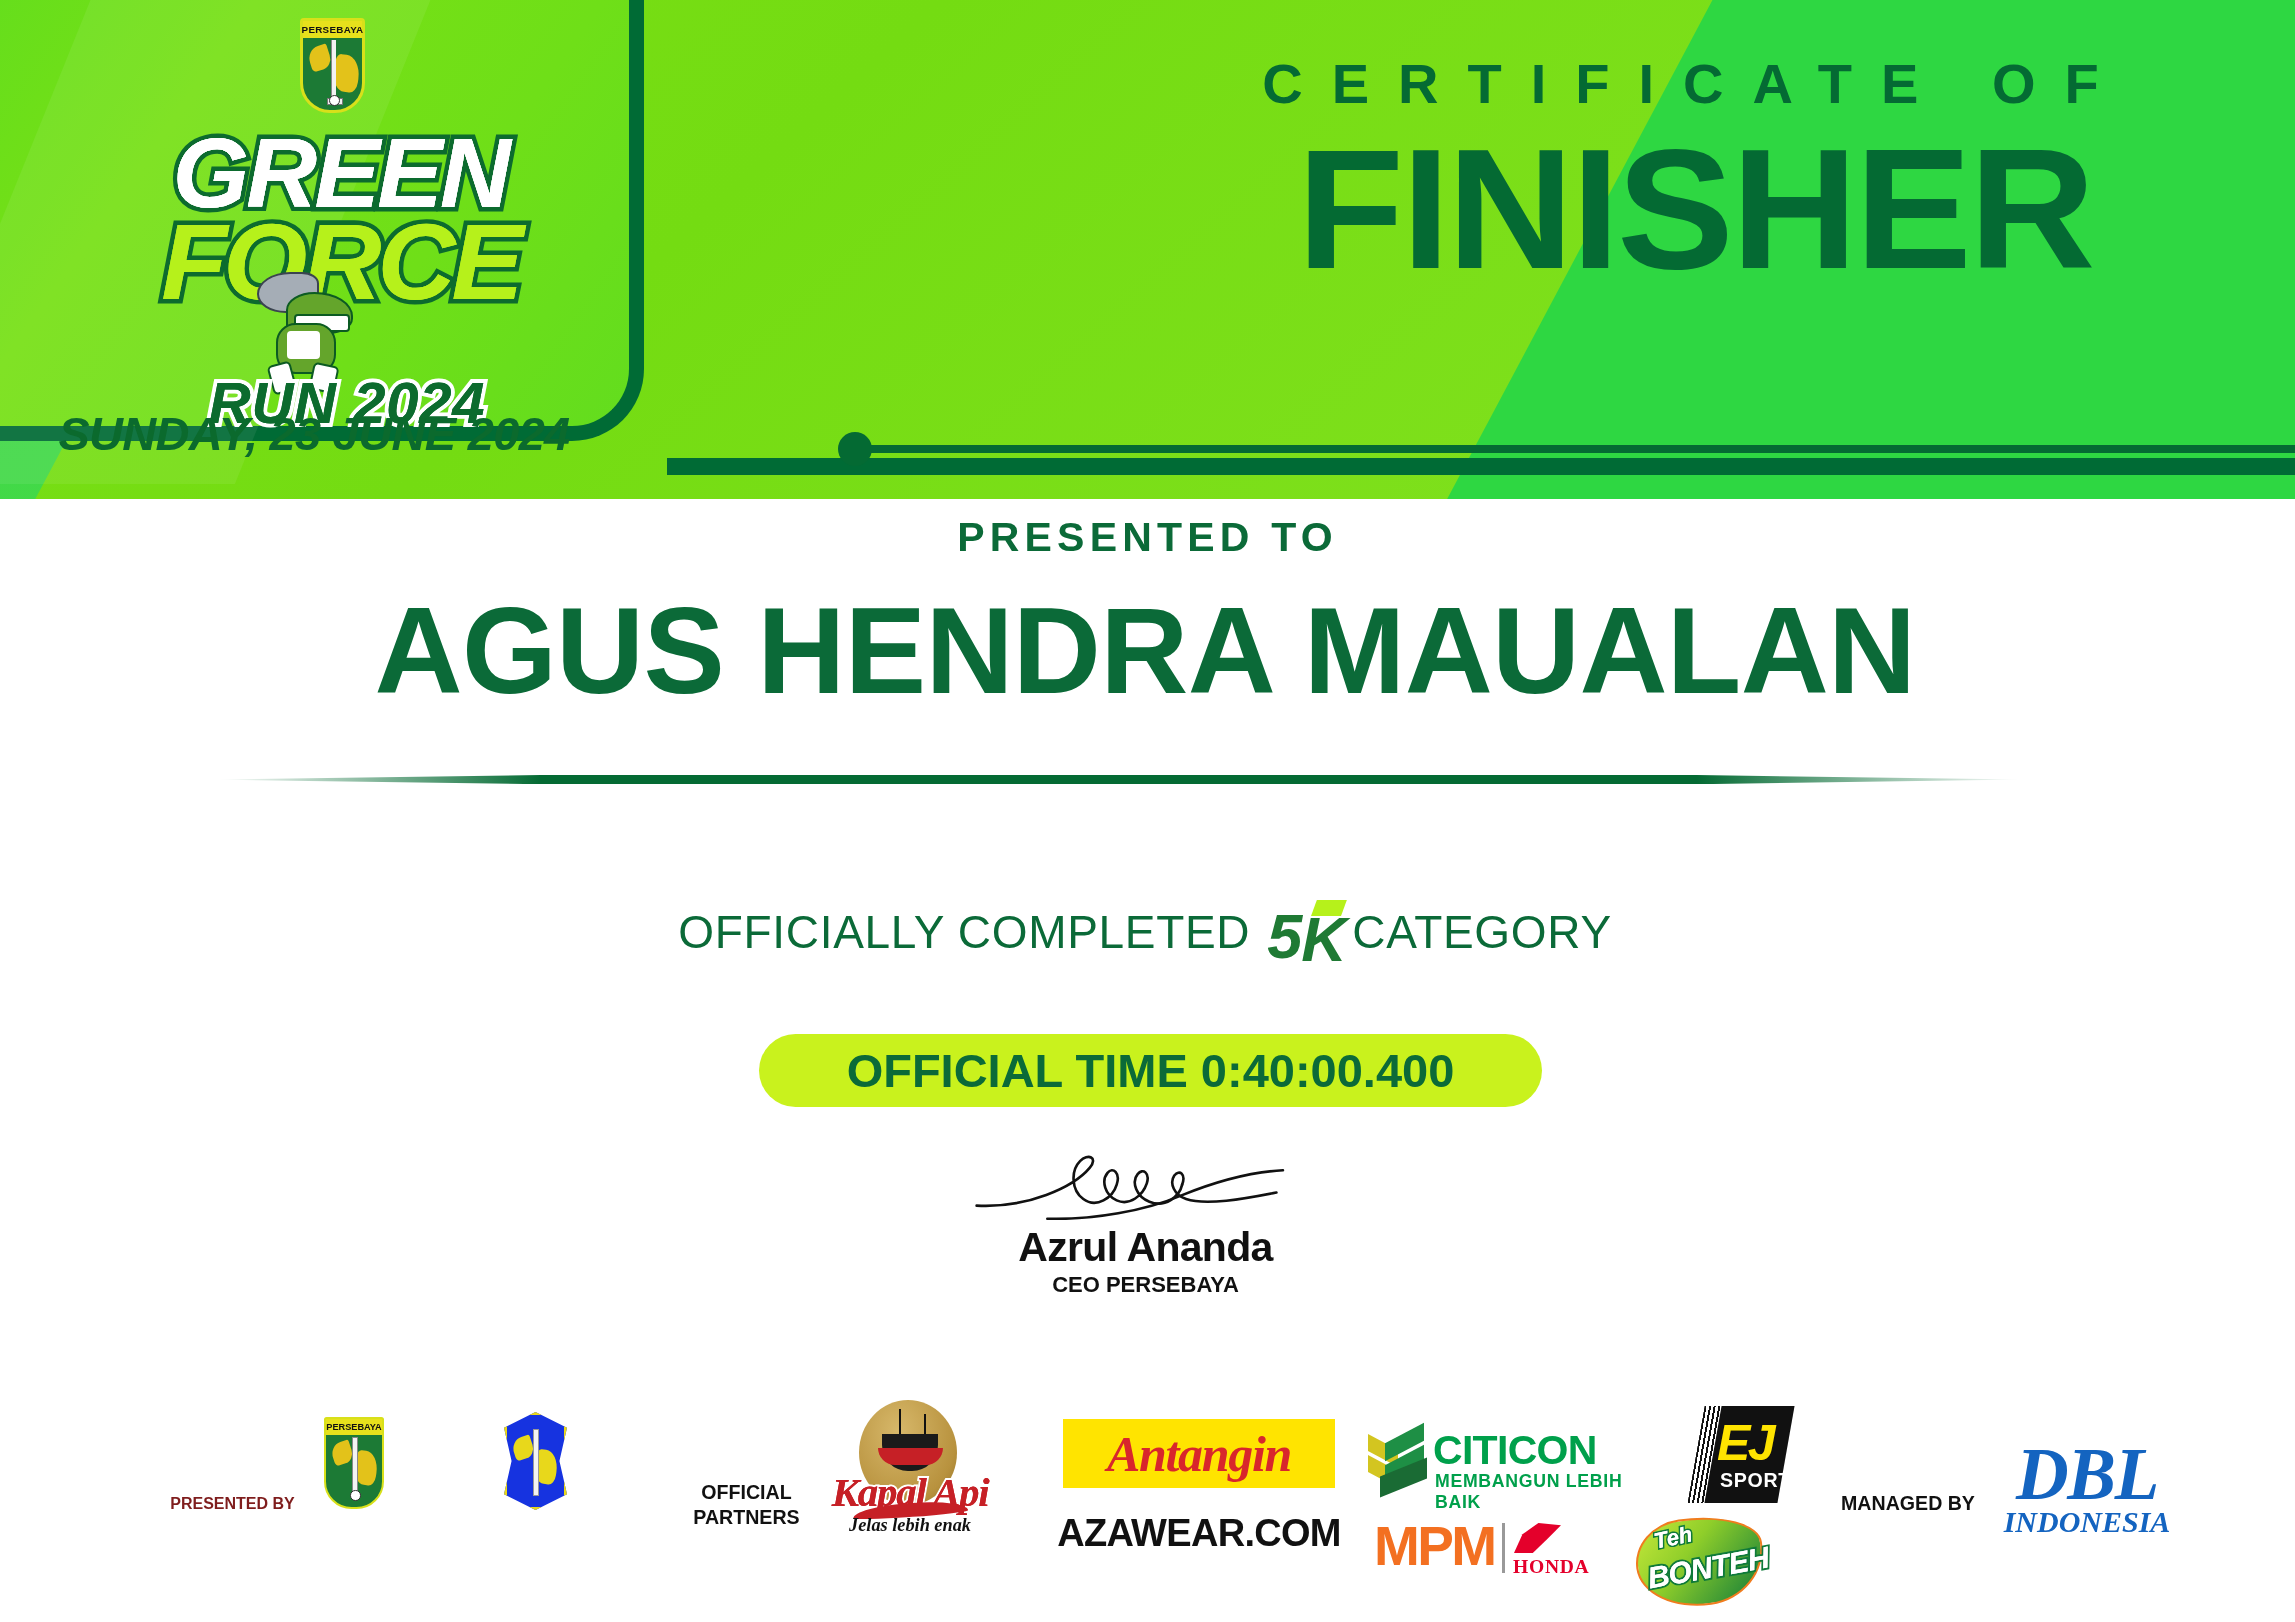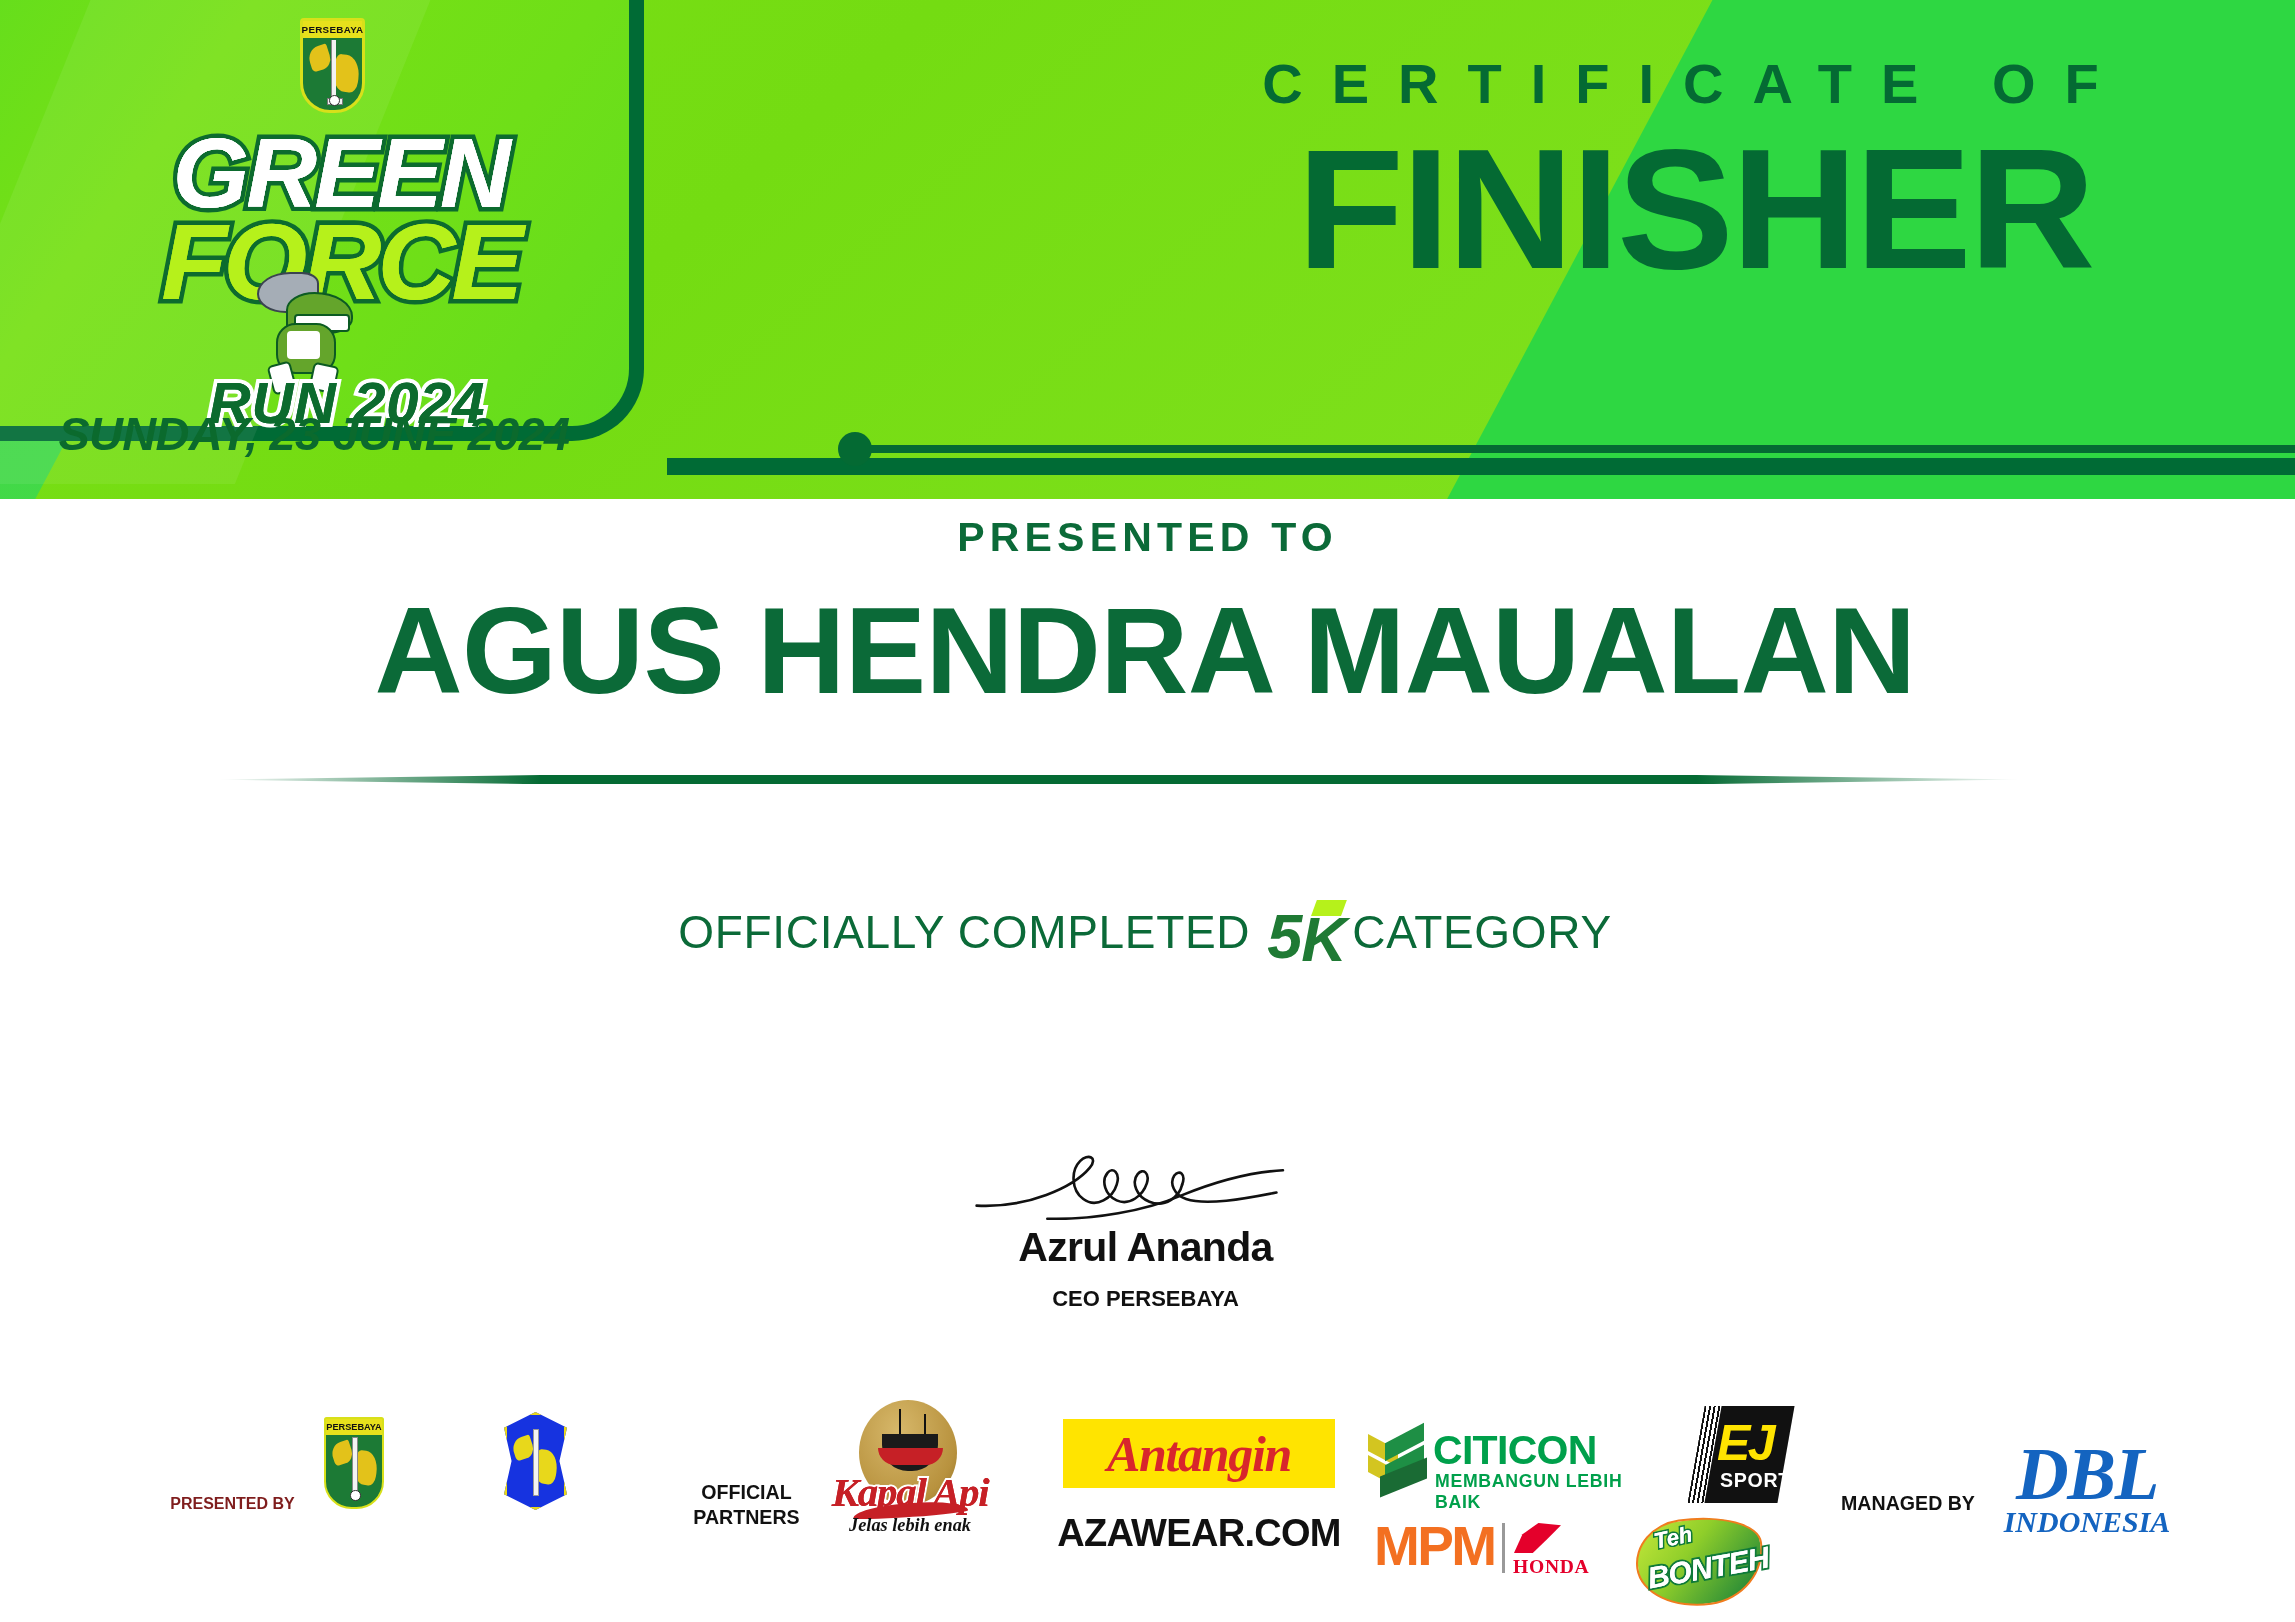--- a/index.html
+++ b/index.html
@@ -143,21 +143,21 @@
   .k5 .tick{position:absolute;left:47px;top:3.9px;width:30px;height:15.7px;background:#b6f11b;
         transform:skewX(-20deg);}
   .timepill{position:absolute;left:759px;top:1034px;width:783px;height:73px;border-radius:37px;
         background:#c9f21d;display:flex;align-items:center;justify-content:center;}
   .timepill span{font-weight:700;font-size:47px;color:#0b6a38;letter-spacing:0px;}
 
   
   .sigwrap{position:absolute;left:949px;top:1148px;width:393px;text-align:center;}
   .sig-svg{display:block;margin:0 auto;}
   .sig-name{margin-top:3.9px;font-weight:700;font-size:41px;color:#111;letter-spacing:-0.7px;}
-  .sig-role{margin-top:15px;font-weight:700;font-size:22px;color:#111;letter-spacing:0px;}
+  .sig-role{margin-top:1px;font-weight:700;font-size:22px;color:#111;letter-spacing:0px;}
 
   
   .footer{position:absolute;left:0;top:1391px;width:2295px;height:232px;background:#ffffff;}
   .f-presented{position:absolute;left:157px;top:1492px;width:151px;text-align:center;
         font-weight:700;font-size:16px;color:#7f1d1d;line-height:23.6px;}
   .f-partners{position:absolute;left:681px;top:1480px;width:131px;text-align:center;
         font-weight:700;font-size:19.6px;color:#111;line-height:25px;}
   .f-managed{position:absolute;left:1826px;top:1492px;width:164px;text-align:center;
         font-weight:700;font-size:19.6px;color:#111;}
 
@@ -339,20 +339,23 @@
   <div class="catline">
     <span class="txt">OFFICIALLY COMPLETED</span>
     <span class="k5">
       <span class="five">5</span>
       <span class="tick"></span>
       <span class="kk">K</span>
     </span>
     <span class="txt">CATEGORY</span>
   </div>
 
+  <div class="timepill">
+    <span>OFFICIAL TIME 0:40:00.400</span>
+  </div>
 
   <div class="sigwrap">
     <svg class="sig-svg" width="393" height="72" viewBox="0 0 600 110">
       <g fill="none" stroke="#111" stroke-width="4" stroke-linecap="round">
         <path d="M42 88 C 120 92, 190 60, 215 30 C 228 14, 212 8, 200 20 C 186 34, 186 64, 205 78
                  C 225 93, 250 76, 256 56 C 262 38, 250 28, 242 38 C 232 50, 238 72, 256 80
                  C 276 89, 296 72, 302 54 C 307 38, 296 30, 288 40 C 278 52, 286 74, 306 82
                  C 330 92, 352 74, 356 56"></path>
         <path d="M356 56 C 362 40, 352 32, 344 42 C 336 54, 344 72, 362 78 C 392 88, 450 78, 500 68"></path>
         <path d="M150 108 C 220 110, 300 96, 356 72 C 420 46, 472 36, 510 34"></path>

